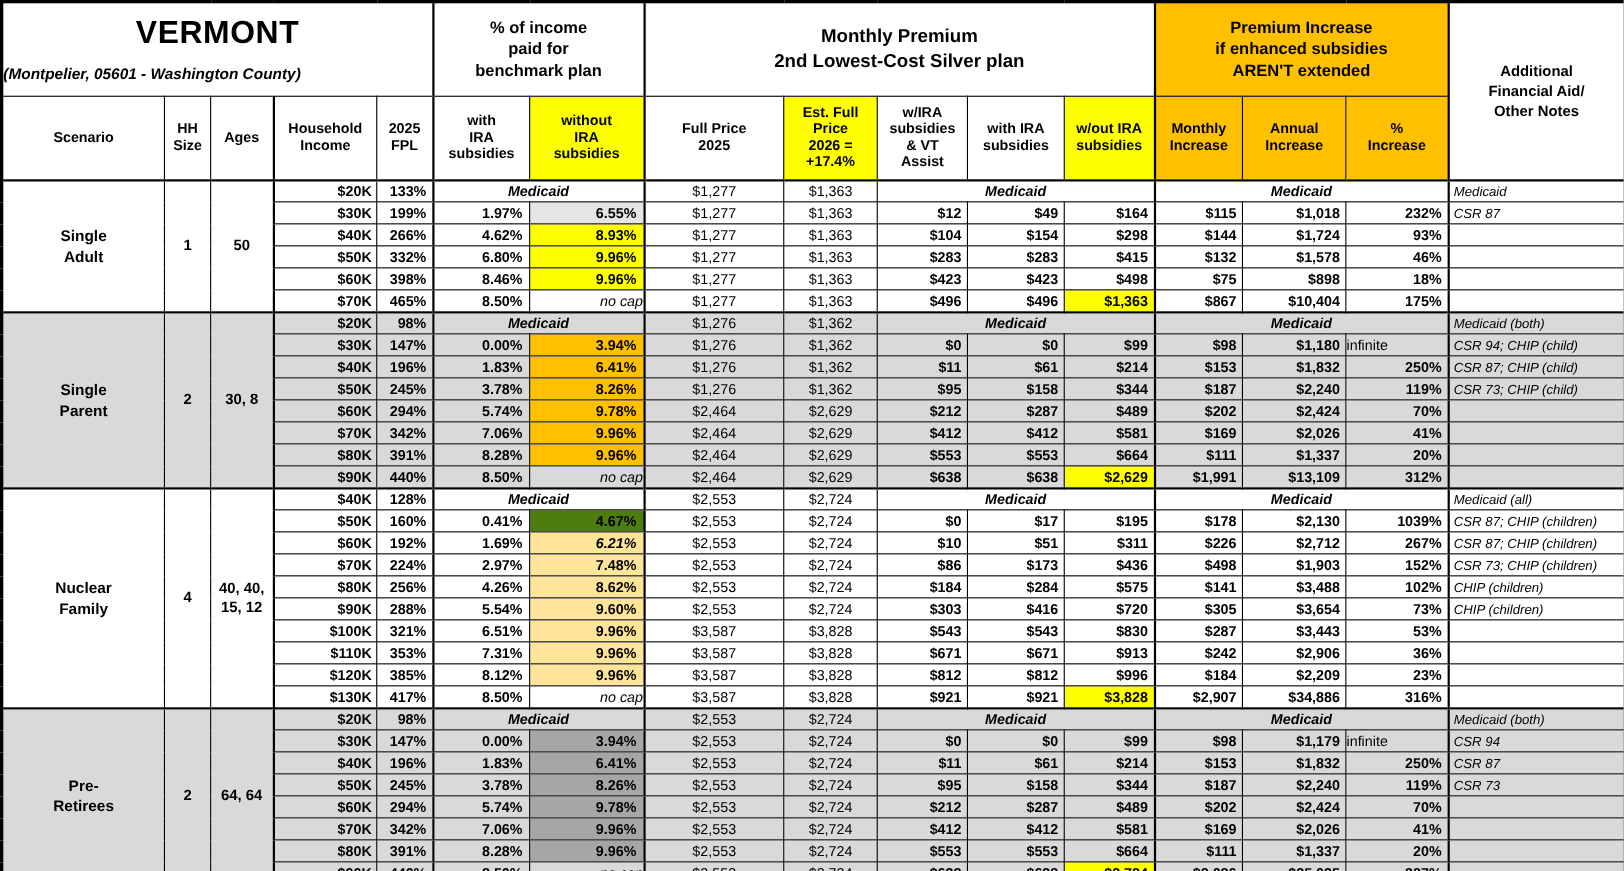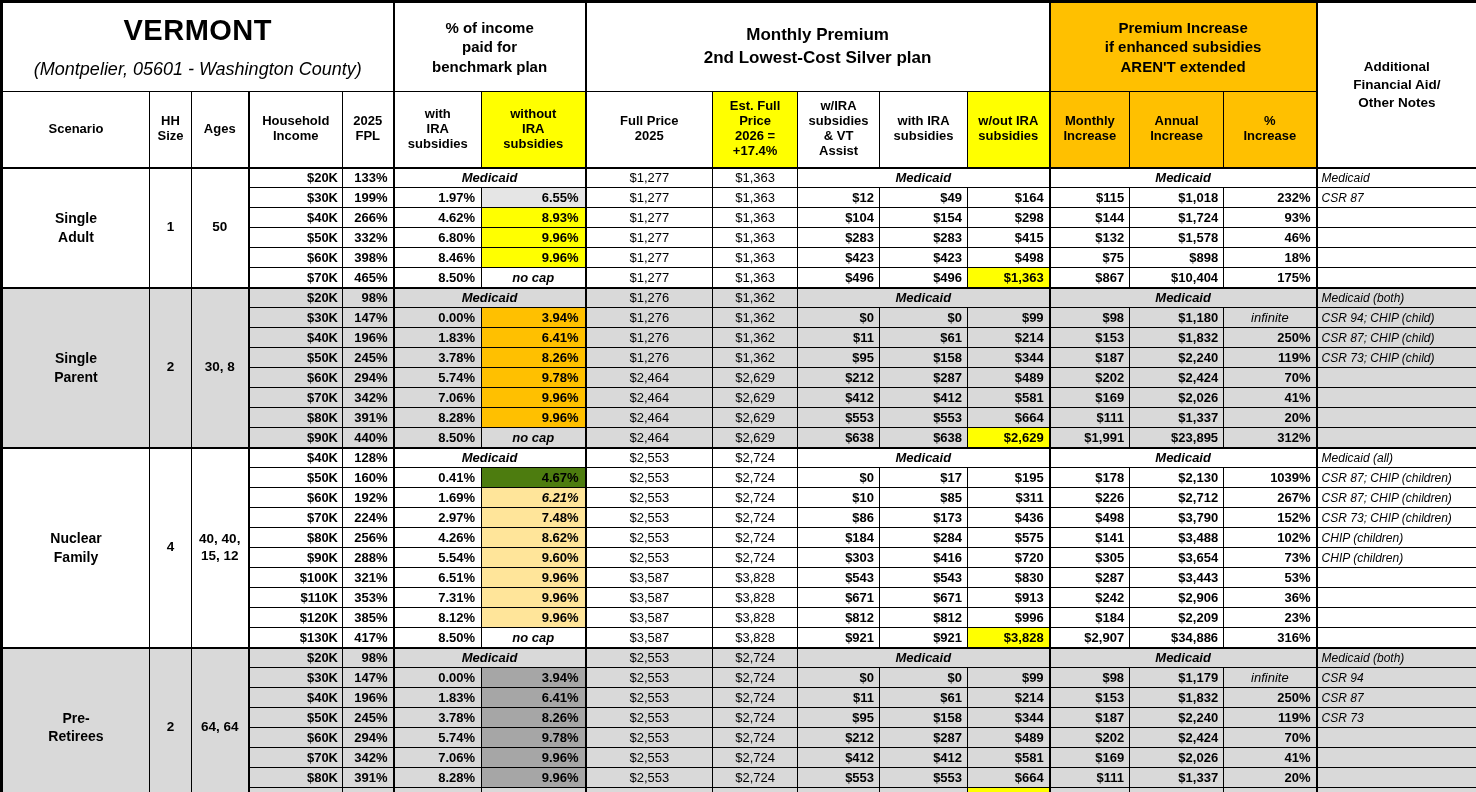--- a/index.html
+++ b/index.html
@@ -8,37 +8,37 @@
   td,th{border:1px solid #000;padding:0;overflow:hidden;white-space:nowrap;vertical-align:middle;font-size:13px;line-height:1}
   thead th{white-space:pre-line;font-weight:bold;text-align:center;background:#fff}
   tr.r1{height:68px}
   tr.r2{height:76px}
   tbody tr{height:20px}
   .bl2{border-left:2.5px solid #000}
   tr.gt>td{border-top:2.5px solid #000}
   tr.r2 th{border-bottom:2.5px solid #000;font-size:13px;line-height:1.15}
   .title-cell{vertical-align:middle}
   .t-state{font-size:29px;font-weight:bold;letter-spacing:.5px;text-align:center}
-  .t-loc{font-size:18px;font-style:italic;font-weight:normal;text-align:center;margin-top:2px}
+  .t-loc{font-size:14px;font-style:italic;font-weight:bold;text-align:left;margin-top:2px}
   .gh{font-size:15px;line-height:1.3}
   .gh-big{font-size:17px;line-height:1.35}
   .gh-notes{font-size:13.5px;line-height:1.3}
   .yellow{background:#FFFF00 !important}
   .orange{background:#FFC000 !important}
   .sm{font-size:12.5px;line-height:1.08}
   td.scenario{text-align:center;font-weight:bold;font-size:14px;line-height:1.3;white-space:pre-line}
   td.hh,td.ages{text-align:center;font-weight:bold;font-size:13.5px;line-height:1.25;white-space:pre-line}
   td.income{text-align:right;font-weight:bold;padding-right:4px}
   td.fpl{text-align:right;font-weight:bold;padding-right:5px}
   td.pctw,td.pctwo{text-align:right;font-weight:bold;padding-right:6px}
   td.price{text-align:center;font-weight:normal}
   td.money{text-align:right;font-weight:bold;padding-right:5px}
   td.medicaid{text-align:center;font-weight:bold;font-style:italic}
-  td.nocap{text-align:center;font-weight:bold;font-style:italic}
-  td.inf{text-align:center;font-style:italic;font-weight:normal}
+  td.nocap{text-align:right;font-weight:normal;font-style:italic}
+  td.inf{text-align:left;font-weight:normal}
   td.note{text-align:left;font-style:italic;padding-left:4px;font-size:12px;font-weight:normal}
 </style>
 </head>
 <body>
 
 <table>
   <colgroup>
     <col style="width:148px">
       <col style="width:42px">
       <col style="width:57px">
@@ -309,21 +309,21 @@
         <td class="income bl2">$90K</td>
         <td class="fpl">440%</td>
         <td class="pctw bl2">8.50%</td>
         <td class="nocap">no cap</td>
         <td class="price bl2">$2,464</td>
         <td class="price">$2,629</td>
         <td class="money">$638</td>
         <td class="money">$638</td>
         <td class="money" style="background: rgb(255, 255, 0);">$2,629</td>
         <td class="money bl2">$1,991</td>
-        <td class="money">$23,895</td>
+        <td class="money">$13,109</td>
         <td class="money">312%</td>
         <td class="note bl2"></td>
       </tr>
       <tr class="gt" style="background: rgb(255, 255, 255);">
         <td class="scenario" rowspan="10">Nuclear
 Family</td>
         <td class="hh" rowspan="10">4</td>
         <td class="ages" rowspan="10">40, 40,
 15, 12</td>
         <td class="income bl2">$40K</td>
@@ -351,39 +351,39 @@
         <td class="note bl2">CSR 87; CHIP (children)</td>
       </tr>
       <tr style="background: rgb(255, 255, 255);">
         <td class="income bl2">$60K</td>
         <td class="fpl">192%</td>
         <td class="pctw bl2">1.69%</td>
         <td class="pctwo" style="background: rgb(255, 229, 154); font-style: italic;">6.21%</td>
         <td class="price bl2">$2,553</td>
         <td class="price">$2,724</td>
         <td class="money">$10</td>
-        <td class="money">$85</td>
+        <td class="money">$51</td>
         <td class="money">$311</td>
         <td class="money bl2">$226</td>
         <td class="money">$2,712</td>
         <td class="money">267%</td>
         <td class="note bl2">CSR 87; CHIP (children)</td>
       </tr>
       <tr style="background: rgb(255, 255, 255);">
         <td class="income bl2">$70K</td>
         <td class="fpl">224%</td>
         <td class="pctw bl2">2.97%</td>
         <td class="pctwo" style="background: rgb(255, 229, 154);">7.48%</td>
         <td class="price bl2">$2,553</td>
         <td class="price">$2,724</td>
         <td class="money">$86</td>
         <td class="money">$173</td>
         <td class="money">$436</td>
         <td class="money bl2">$498</td>
-        <td class="money">$3,790</td>
+        <td class="money">$1,903</td>
         <td class="money">152%</td>
         <td class="note bl2">CSR 73; CHIP (children)</td>
       </tr>
       <tr style="background: rgb(255, 255, 255);">
         <td class="income bl2">$80K</td>
         <td class="fpl">256%</td>
         <td class="pctw bl2">4.26%</td>
         <td class="pctwo" style="background: rgb(255, 229, 154);">8.62%</td>
         <td class="price bl2">$2,553</td>
         <td class="price">$2,724</td>

